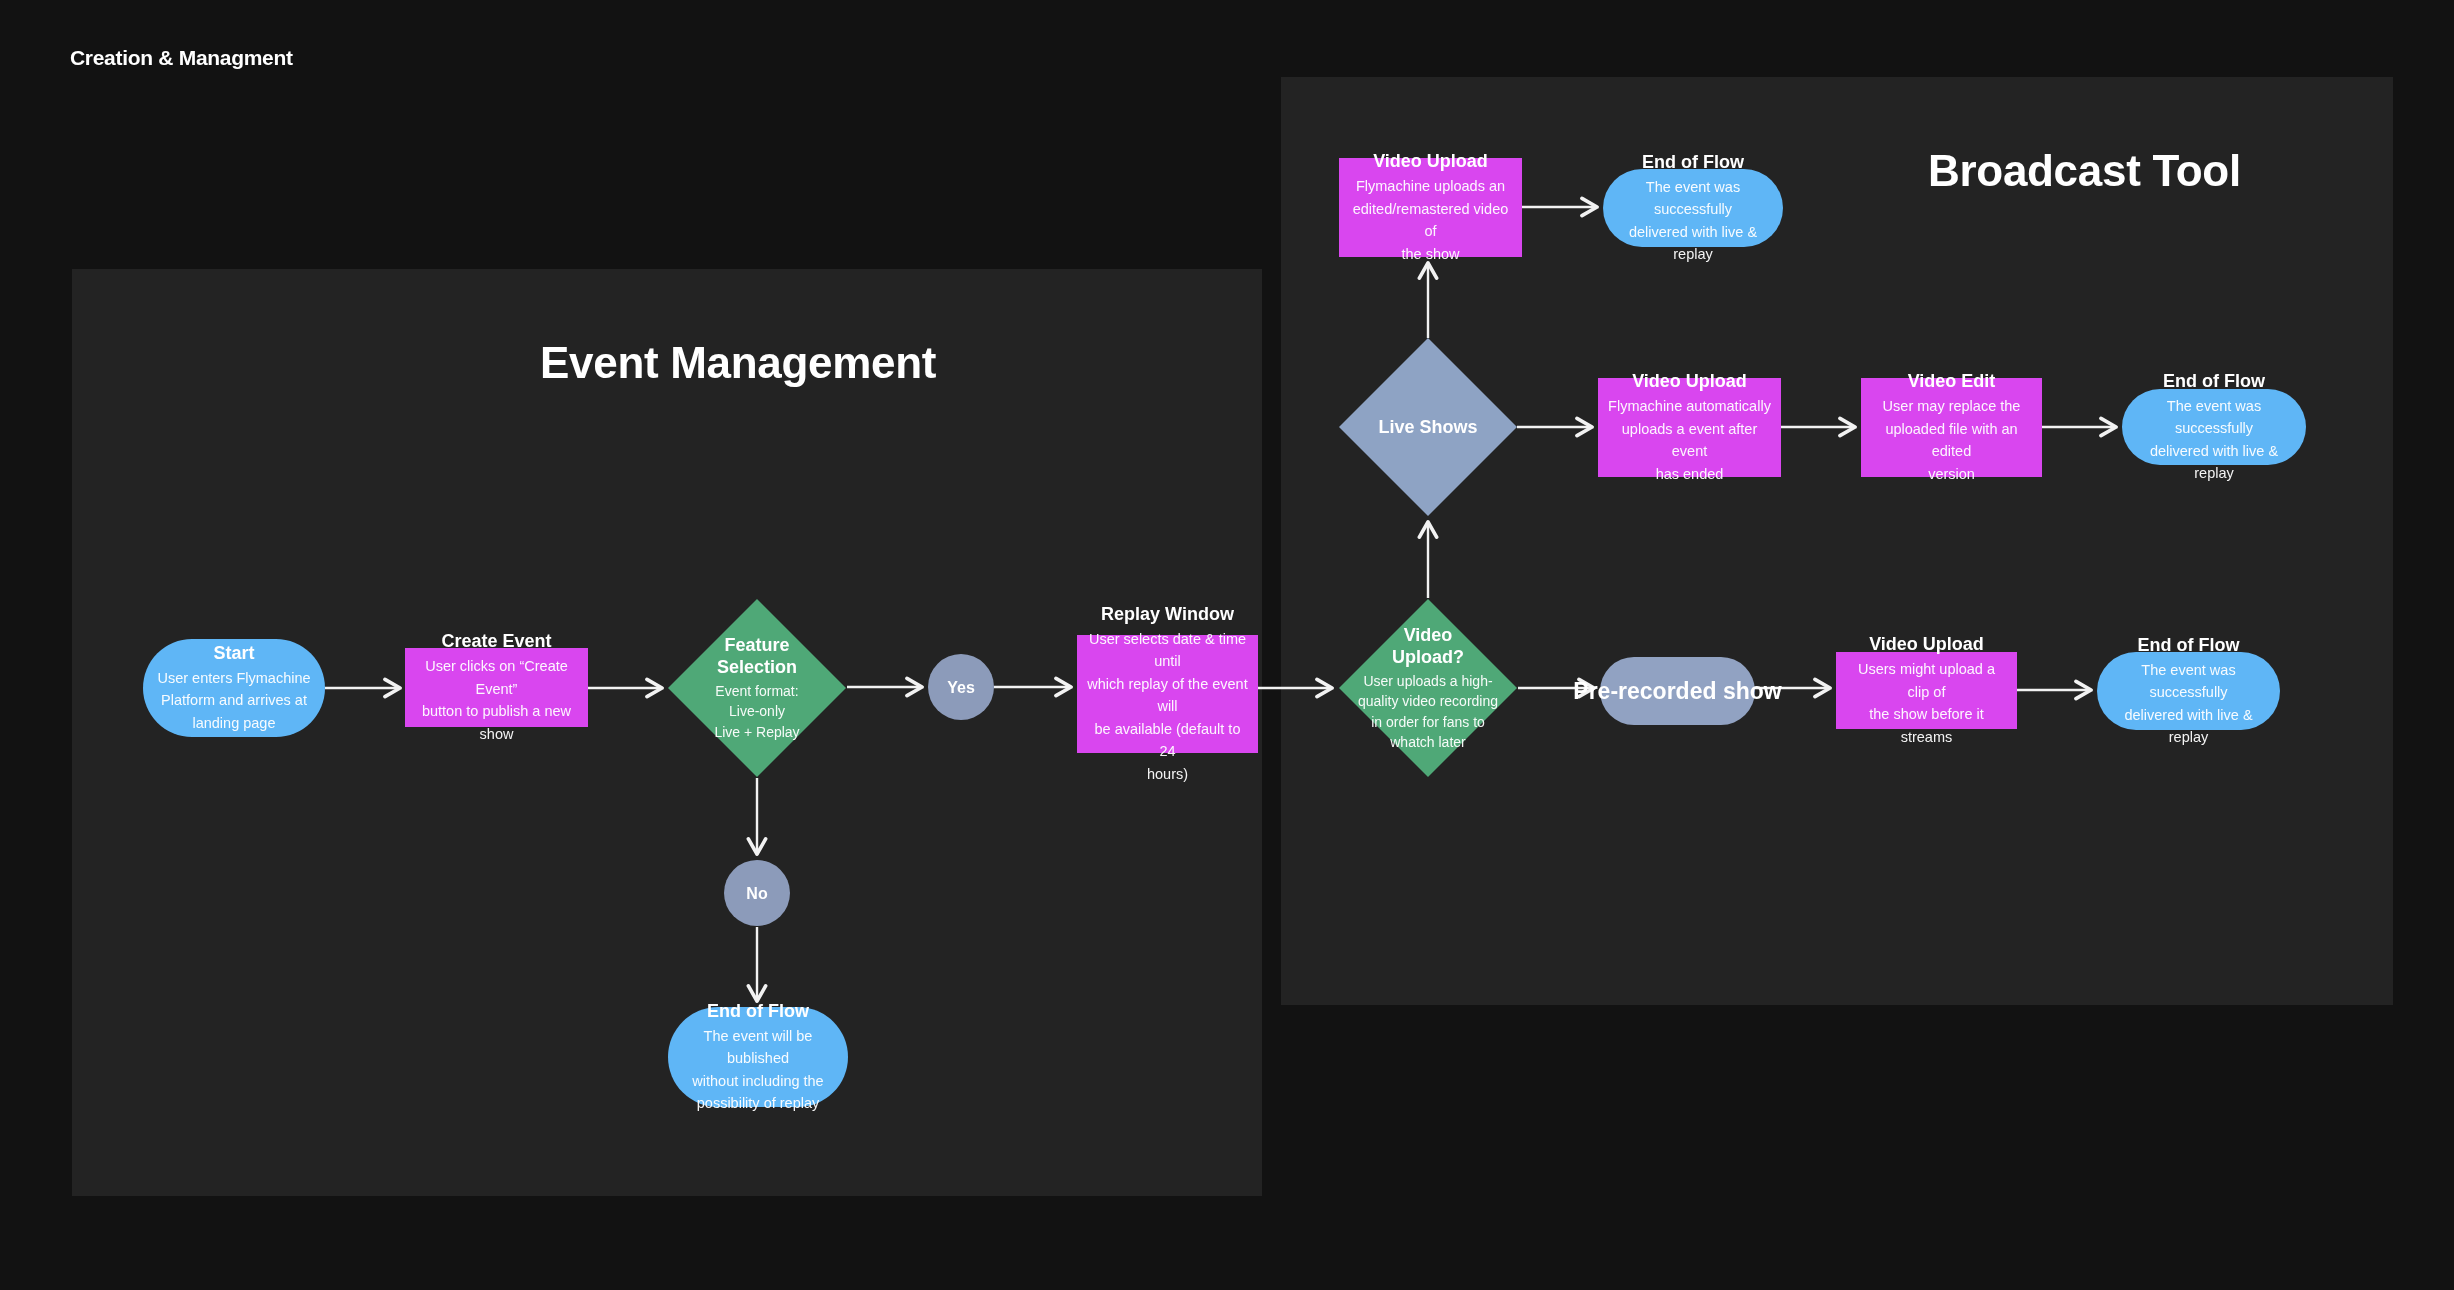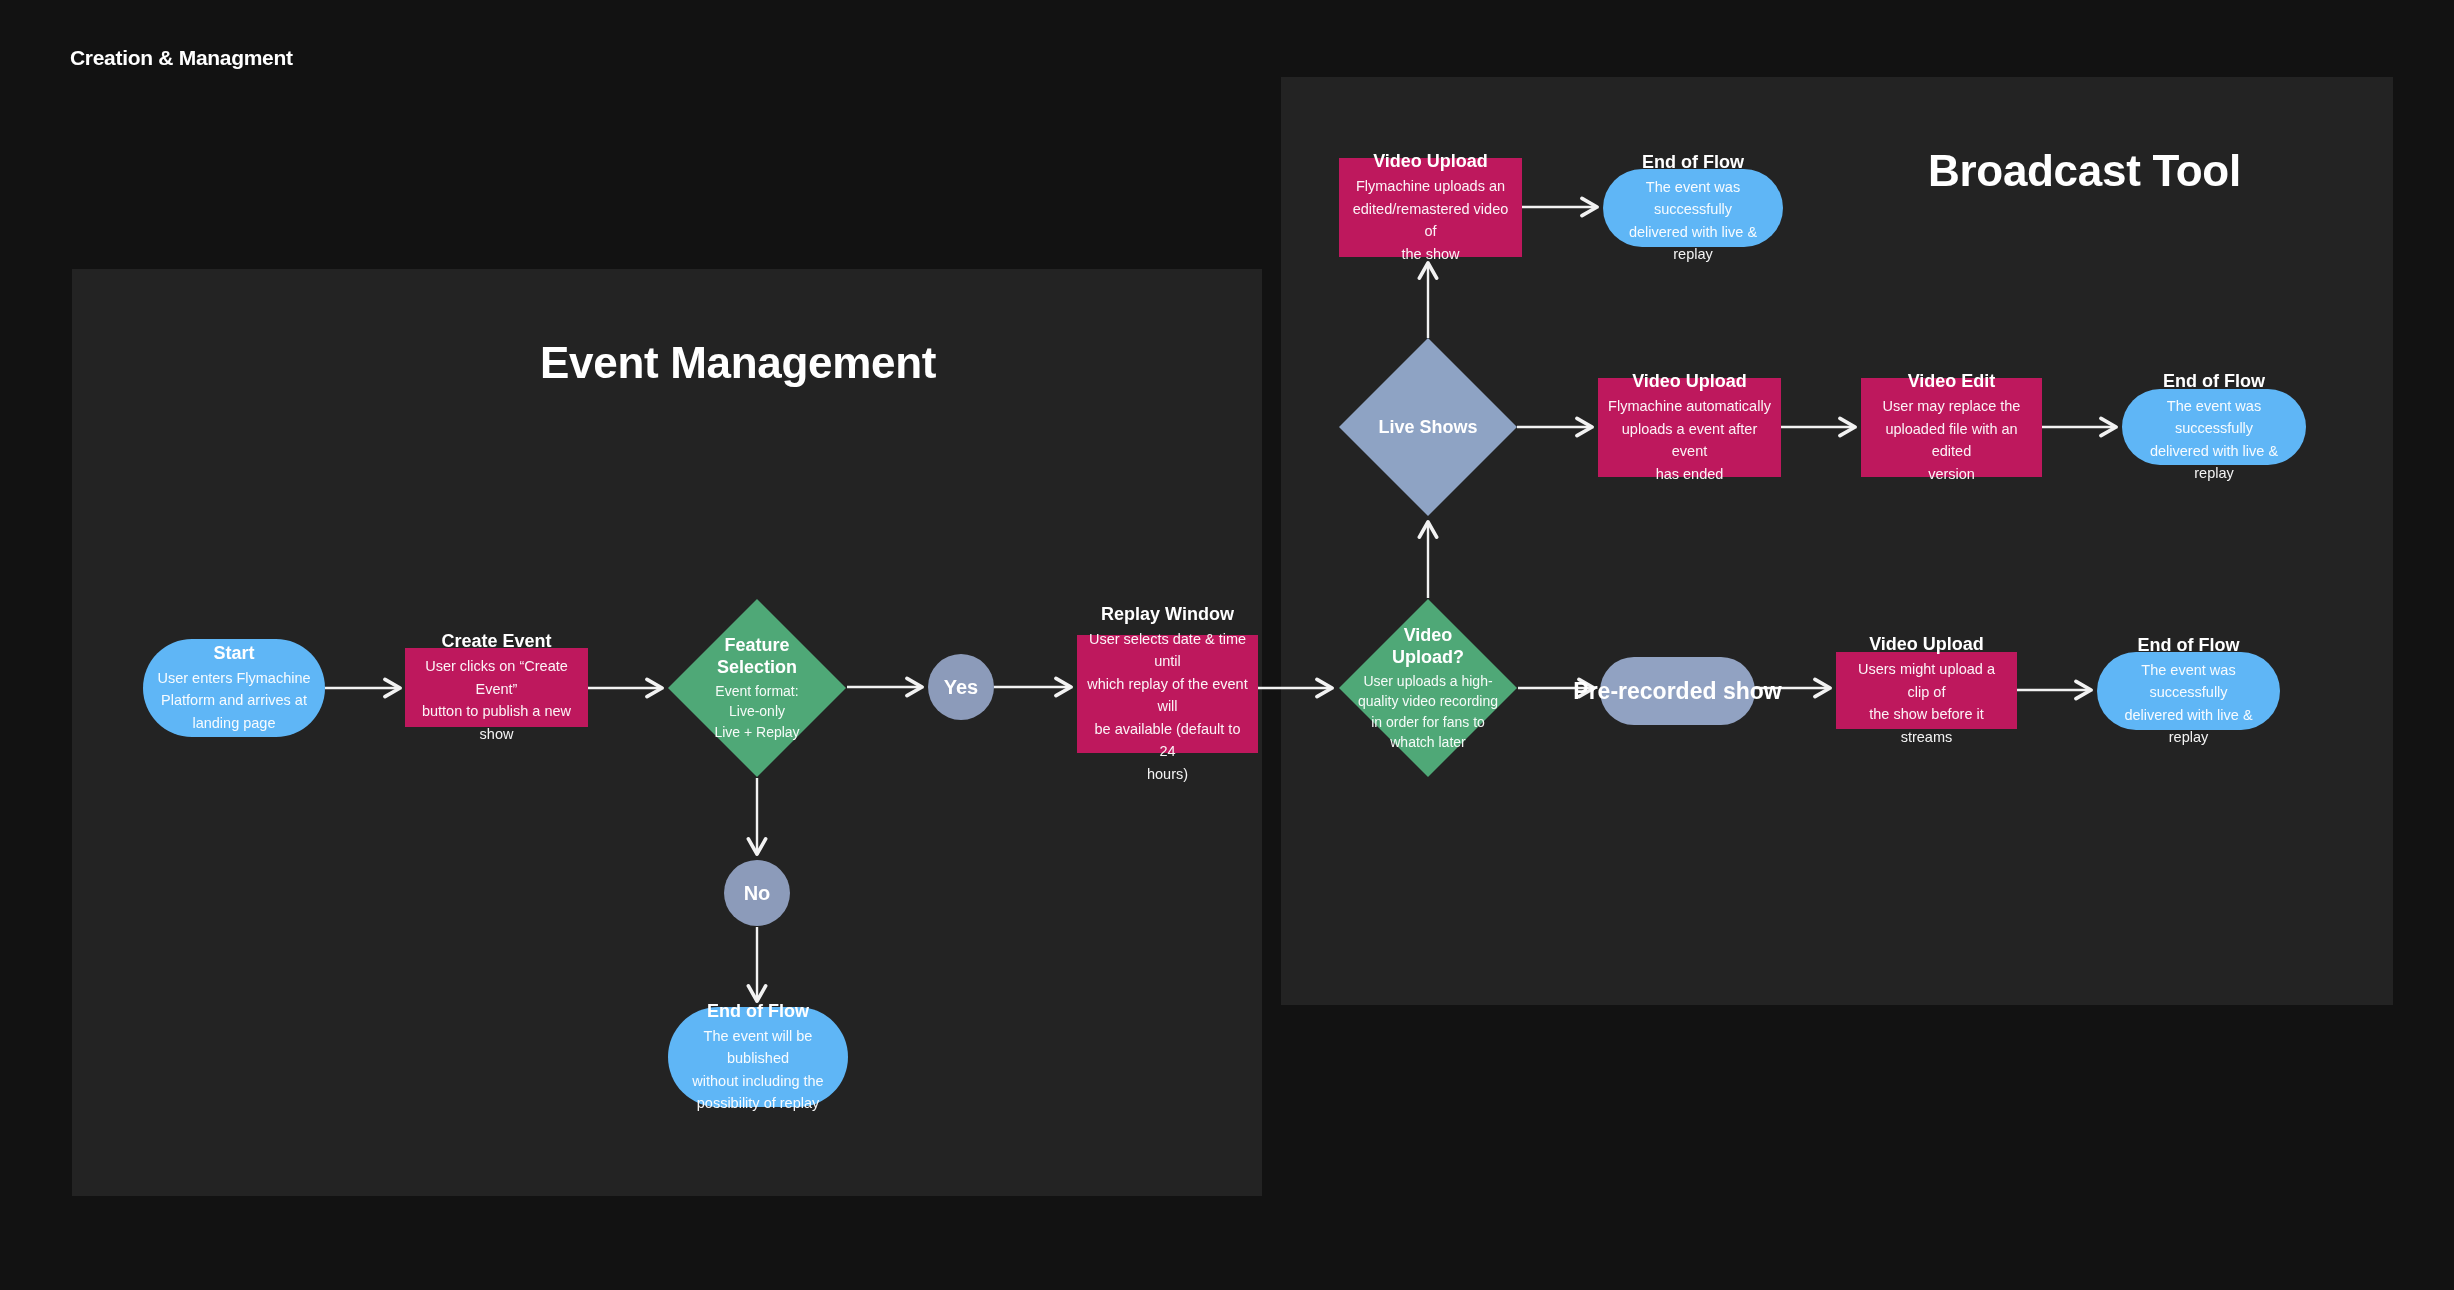--- a/index.html
+++ b/index.html
@@ -40,39 +40,39 @@
   .node {
     position: absolute;
     display: flex;
     flex-direction: column;
     align-items: center;
     justify-content: center;
     text-align: center;
     box-sizing: border-box;
     padding: 4px 10px;
   }
-  .rect  { background: #be185d; }
+  .rect  { background: #d946ef; }
   .pill-blue  { background: #5fb6f6; border-radius: 999px; }
   .pill-slate { background: #91a2c2; border-radius: 999px; }
   .circle { background: #8c9bba; border-radius: 50%; padding: 0; }
   .node-title {
     font-size: 18px;
     font-weight: bold;
     line-height: 23px;
     white-space: pre-line;
     color: #ffffff;
   }
   .node-body {
     font-size: 14.5px;
     line-height: 22.5px;
     margin-top: 2px;
     white-space: pre-line;
     color: rgba(255,255,255,0.95);
   }
-  .circle .node-title { font-size: 20px; }
+  .circle .node-title { font-size: 16px; }
   .pill-slate .node-title { font-size: 23px; white-space: nowrap; }
   .diamond {
     position: absolute;
     width: 180px;
     height: 180px;
   }
   .diamond svg.shape {
     position: absolute;
     left: 0; top: 0;
     width: 100%; height: 100%;

